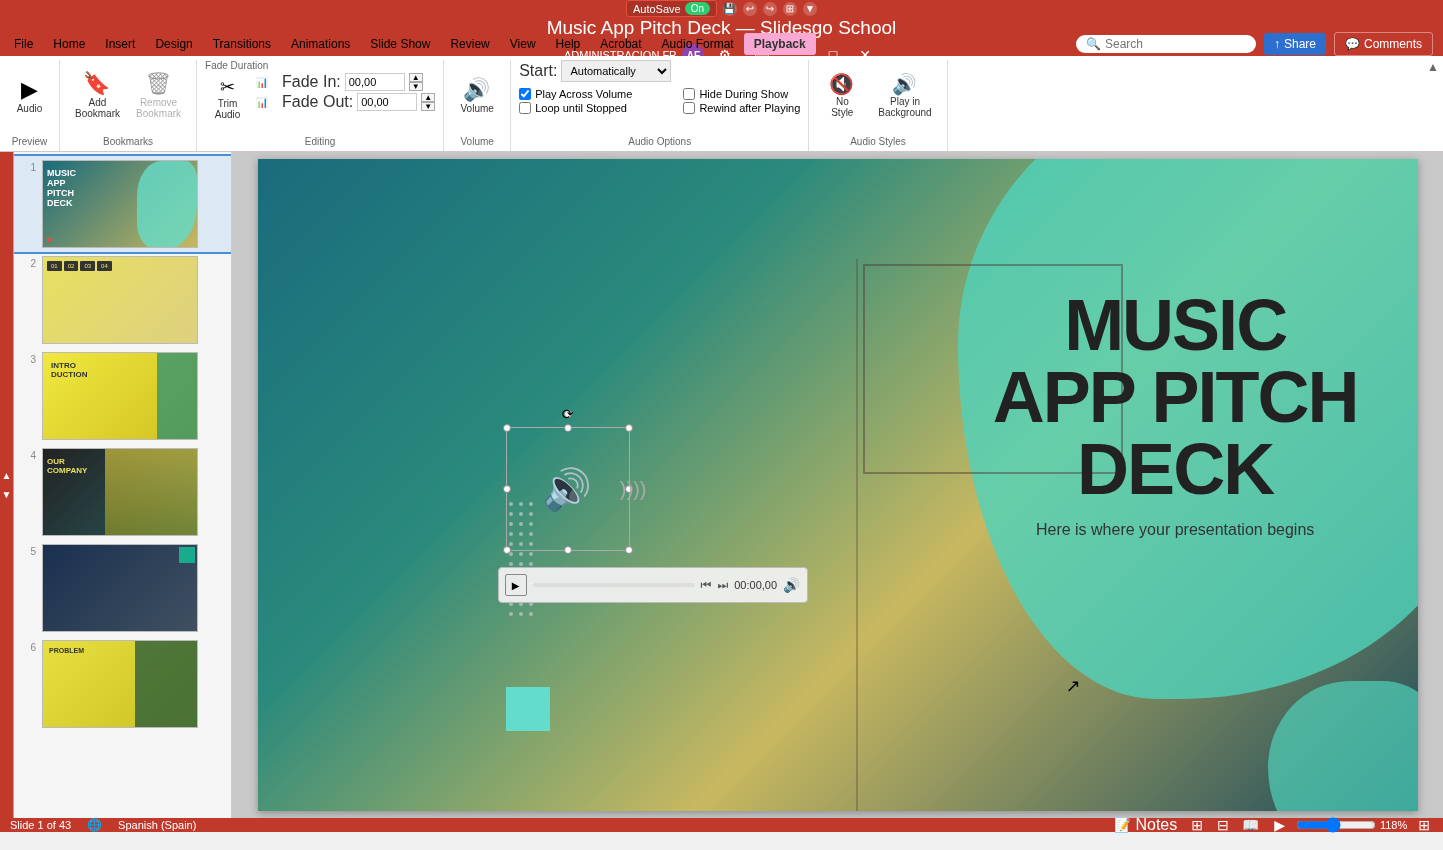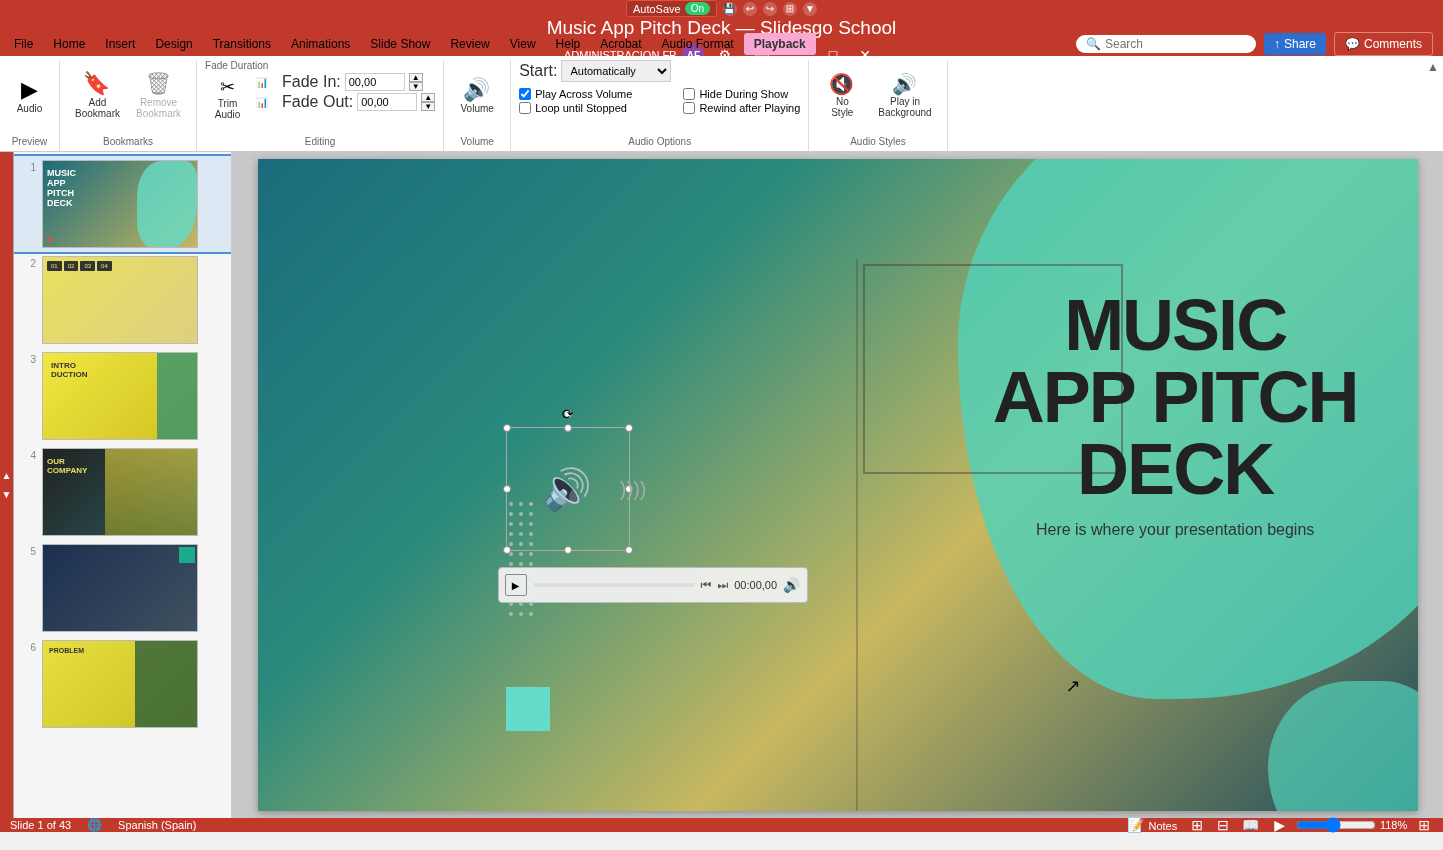--- a/index.html
+++ b/index.html
@@ -687,21 +687,21 @@
   </div>
 </div>
 
 <div class="status-bar">
   <span>Slide 1 of 43</span>
   <span style="font-size:12px;">🌐</span>
   <span style="cursor:pointer;">Spanish (Spain)</span>
   <div class="status-right">
     <button class="status-view-btn">
       <span>📝</span>
-      <span style="font-size:11px;margin-top:41px;">Notes</span>
+      <span style="font-size:16px;margin-top:41px;">Notes</span>
     </button>
     <button class="status-view-btn">⊞</button>
     <button class="status-view-btn">⊟</button>
     <button class="status-view-btn">📖</button>
     <button class="status-view-btn">▶</button>
     <div class="zoom-control">
       <input type="range" min="50" max="200" value="118" style="width: 80px; height: 12px;">
       <span>118%</span>
     </div>
     <button class="status-view-btn">⊞</button>

